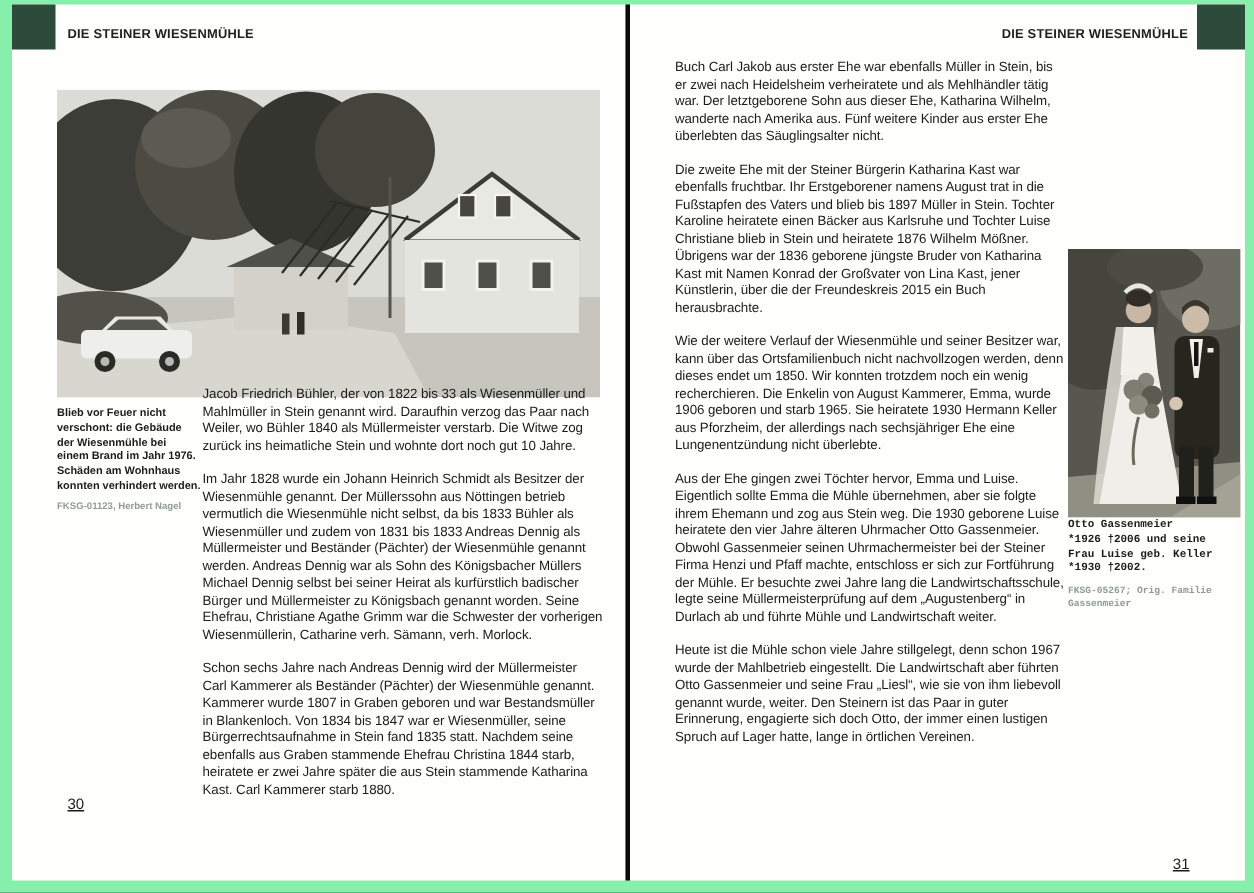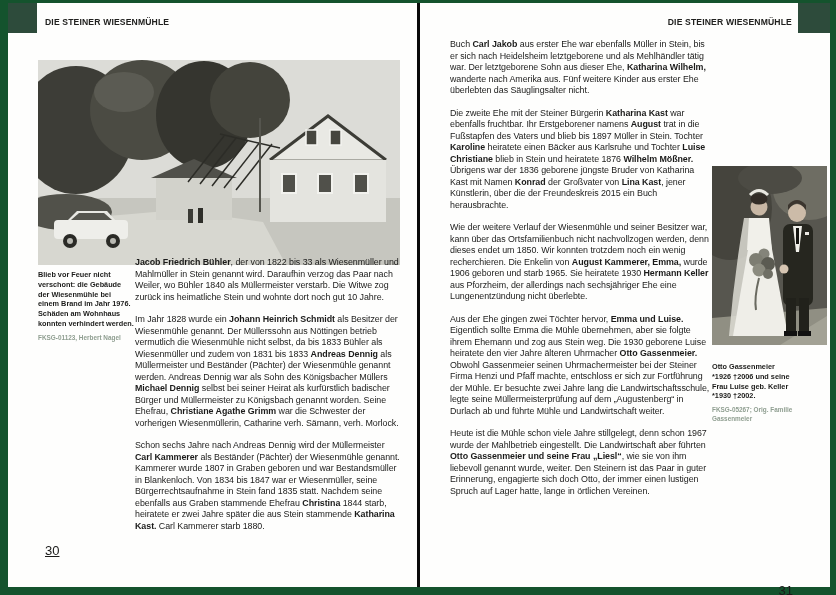--- a/index.html
+++ b/index.html
@@ -1,17 +1,17 @@
 <!DOCTYPE html>
 <html><head>
 <meta charset="utf-8">
 <style>
   * { margin:0; padding:0; box-sizing:border-box; }
   body { background:#000; font-family:"Liberation Sans", sans-serif; }
-  .spread { position:relative; width:836px; height:595px; background:#14532d; overflow:hidden; }
+  .spread { position:relative; width:836px; height:595px; background:#86efac; overflow:hidden; }
   .page { position:absolute; top:3px; height:584px; background:#fefefd; }
   .page-left  { left:8px;   width:409px; }
   .page-right { left:420px; width:410px; }
   .gutter { position:absolute; top:3px; left:417px; width:3px; height:584px; background:#0a0a0a; }
 
   .accent-block { position:absolute; top:0; height:30px; }
   .accent-left  { left:0;  width:29px; }
   .accent-right { right:0; width:32px; }
 
   .running-head { position:absolute; top:14px; font-size:8.6px; font-weight:bold;
@@ -19,32 +19,32 @@
   .head-left  { left:37px; }
   .head-right { right:38px; }
 
   .photo { position:absolute; overflow:hidden; }
   .photo svg { display:block; width:100%; height:100%; }
   .photo-mill    { left:30px;  top:57px;  width:362px; height:205px; }
   .photo-wedding { left:292px; top:163px; width:115px; height:179px; }
 
   .caption { position:absolute; }
   .caption-left  { left:30px;  top:267px; width:96px; }
-  .caption-right { left:292px; top:359px; width:112px; }
+  .caption-right { left:292px; top:343px; width:112px;font-family:Liberation Mono, monospace; }
   .caption-text   { font-size:7.3px; line-height:9.8px; font-weight:bold; color:#1c1c1a; }
   .caption-credit { margin-top:5px; font-size:6.4px; line-height:8.6px; font-weight:bold; }
 
   .body-col { position:absolute; font-size:8.9px; line-height:11.5px; color:#1b1b1a;
               letter-spacing:-0.05px; }
   .body-col p { margin:0 0 11px 0; }
-  .body-col strong { font-weight:bold; }
+  .body-col strong { font-weight:normal; }
   .body-col-left  { left:127px; top:254px; width:268px; }
   .body-col-right { left:30px;  top:36px;  width:260px; }
 
-  .folio { position:absolute; top:540px; font-size:13px; color:#1b1b1a;text-decoration:underline; }
+  .folio { position:absolute; top:528px; font-size:10px; color:#1b1b1a;text-decoration:underline; }
   .folio-left  { left:37px; }
   .folio-right { right:37px;margin-top:40px; }
 </style>
 </head>
 <body>
 
 <div class="spread">
 
   <div class="page page-left">
     <div class="accent-block accent-left" style="background: rgb(45, 75, 59);"></div>
@@ -106,21 +106,21 @@
     <div class="folio folio-left">30</div>
   </div>
 
   <div class="gutter"></div>
 
   <div class="page page-right">
     <div class="accent-block accent-right" style="background: rgb(45, 75, 59);"></div>
     <div class="running-head head-right">DIE STEINER WIESENMÜHLE</div>
 
     <div class="body-col body-col-right">
-        <p><span>Buch </span><strong>Carl Jakob</strong><span> aus erster Ehe war ebenfalls Müller in Stein, bis er sich nach Heidelsheim letztgeborene und als Mehlhändler tätig war. Der letztgeborene Sohn aus dieser Ehe, </span><strong>Katharina Wilhelm,</strong><span> wanderte nach Amerika aus. Fünf weitere Kinder aus erster Ehe überlebten das Säuglingsalter nicht.</span></p>
+        <p><span>Buch </span><strong>Carl Jakob</strong><span> aus erster Ehe war ebenfalls Müller in Stein, bis er zwei nach Heidelsheim verheiratete und als Mehlhändler tätig war. Der letztgeborene Sohn aus dieser Ehe, </span><strong>Katharina Wilhelm,</strong><span> wanderte nach Amerika aus. Fünf weitere Kinder aus erster Ehe überlebten das Säuglingsalter nicht.</span></p>
         <p><span>Die zweite Ehe mit der Steiner Bürgerin </span><strong>Katharina Kast</strong><span> war ebenfalls fruchtbar. Ihr Erstgeborener namens </span><strong>August</strong><span> trat in die Fußstapfen des Vaters und blieb bis 1897 Müller in Stein. Tochter </span><strong>Karoline</strong><span> heiratete einen Bäcker aus Karlsruhe und Tochter </span><strong>Luise Christiane</strong><span> blieb in Stein und heiratete 1876 </span><strong>Wilhelm Mößner.</strong><span> Übrigens war der 1836 geborene jüngste Bruder von Katharina Kast mit Namen </span><strong>Konrad</strong><span> der Großvater von </span><strong>Lina Kast</strong><span>, jener Künstlerin, über die der Freundeskreis 2015 ein Buch herausbrachte.</span></p>
         <p><span>Wie der weitere Verlauf der Wiesenmühle und seiner Besitzer war, kann über das Ortsfamilienbuch nicht nachvollzogen werden, denn dieses endet um 1850. Wir konnten trotzdem noch ein wenig recherchieren. Die Enkelin von </span><strong>August Kammerer, Emma,</strong><span> wurde 1906 geboren und starb 1965. Sie heiratete 1930 </span><strong>Hermann Keller</strong><span> aus Pforzheim, der allerdings nach sechsjähriger Ehe eine Lungenentzündung nicht überlebte.</span></p>
         <p><span>Aus der Ehe gingen zwei Töchter hervor, </span><strong>Emma und Luise.</strong><span> Eigentlich sollte Emma die Mühle übernehmen, aber sie folgte ihrem Ehemann und zog aus Stein weg. Die 1930 geborene Luise heiratete den vier Jahre älteren Uhrmacher </span><strong>Otto Gassenmeier.</strong><span> Obwohl Gassenmeier seinen Uhrmachermeister bei der Steiner Firma Henzi und Pfaff machte, entschloss er sich zur Fortführung der Mühle. Er besuchte zwei Jahre lang die Landwirtschaftsschule, legte seine Müllermeisterprüfung auf dem „Augustenberg“ in Durlach ab und führte Mühle und Landwirtschaft weiter.</span></p>
         <p><span>Heute ist die Mühle schon viele Jahre stillgelegt, denn schon 1967 wurde der Mahlbetrieb eingestellt. Die Landwirtschaft aber führten </span><strong>Otto Gassenmeier und seine Frau „Liesl“</strong><span>, wie sie von ihm liebevoll genannt wurde, weiter. Den Steinern ist das Paar in guter Erinnerung, engagierte sich doch Otto, der immer einen lustigen Spruch auf Lager hatte, lange in örtlichen Vereinen.</span></p>
       </div>
 
     <div class="photo photo-wedding">
       <svg viewBox="0 0 115 179" preserveAspectRatio="none">
         <rect width="115" height="179" fill="#57564f"></rect>
         <ellipse cx="18" cy="42" rx="42" ry="52" fill="#45443d"></ellipse>

